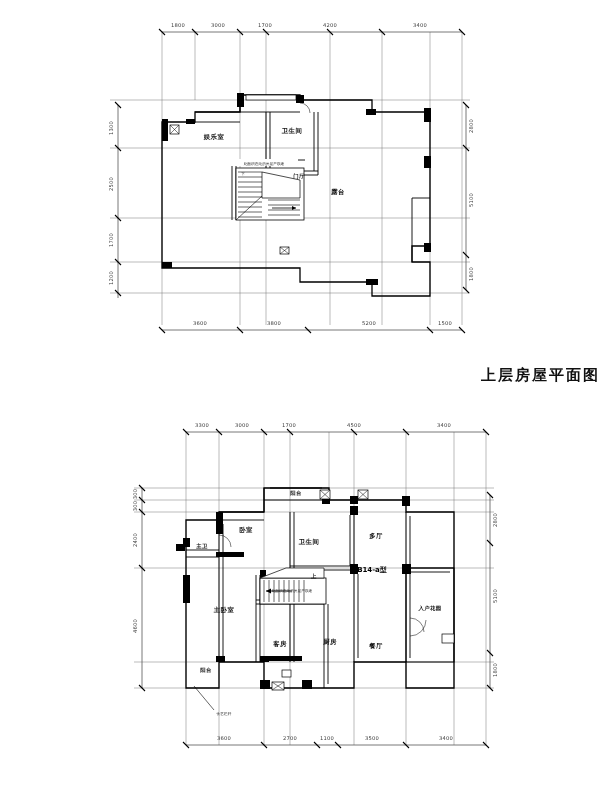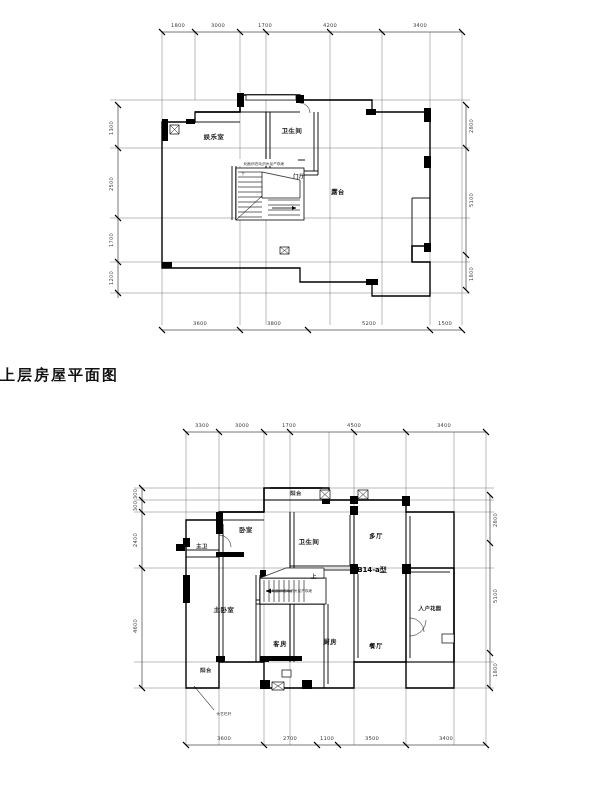--- a/index.html
+++ b/index.html
@@ -26,21 +26,21 @@
   .roomtxt.sm{font-size:5.4px;}
   .notetxt{
     font-family:"DejaVu Sans","Liberation Sans",sans-serif;
     font-size:3.6px;fill:#222;letter-spacing:.1px;
   }
   .typetxt{
     font-family:"DejaVu Sans","Liberation Sans",sans-serif;
     font-size:7px;fill:#000;font-weight:bold;
   }
   .title{
-    position:absolute;left:0;width:600px;text-align:left;
+    position:absolute;left:0;width:600px;text-align:right;
     font-family:"DejaVu Serif","Liberation Serif",serif;
     font-weight:bold;font-size:15px;color:#111;letter-spacing:2px;
   }
   #title-upper{top:366px;}
 </style>
 </head>
 <body>
 
 <div class="page">
 

